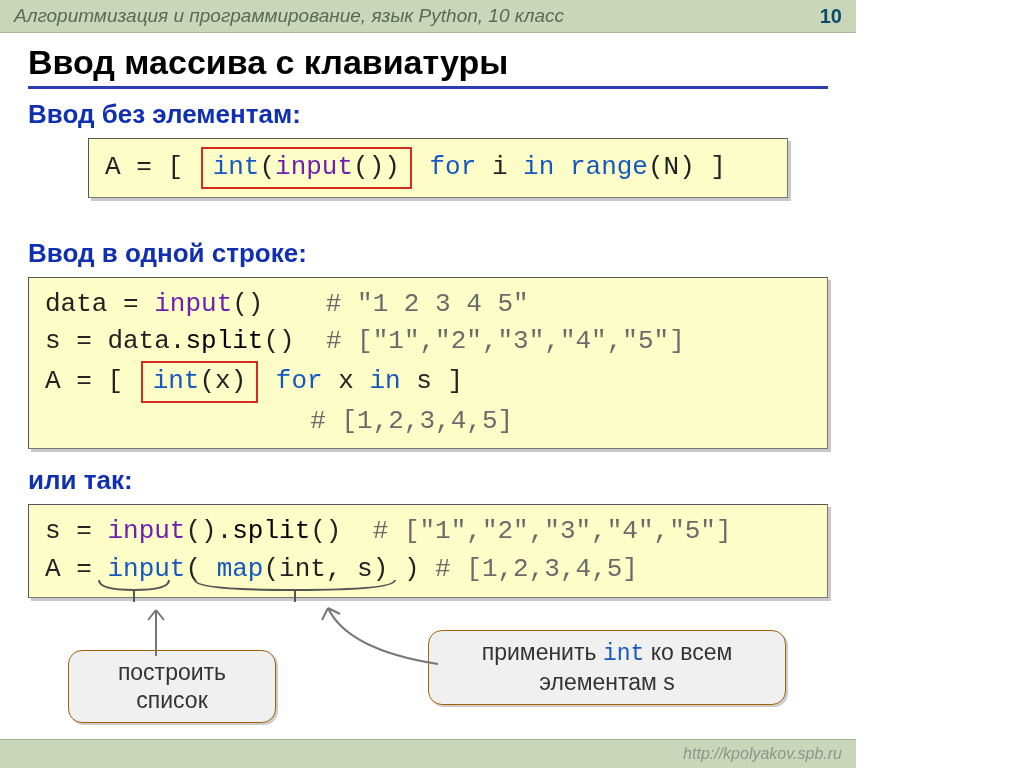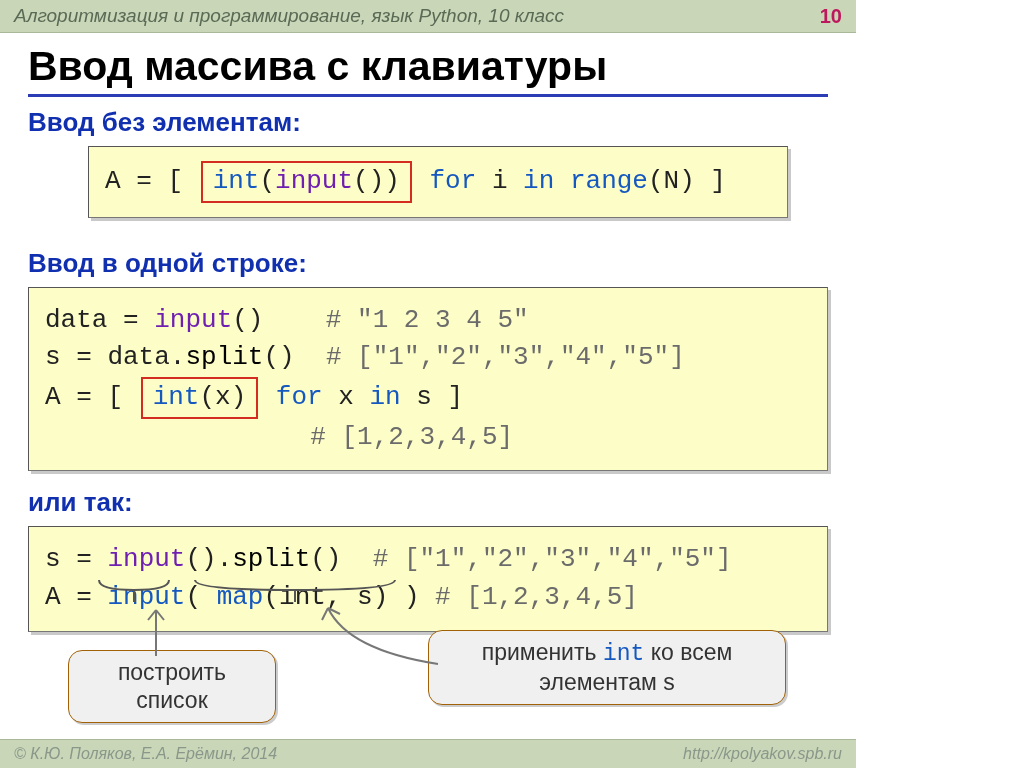--- a/index.html
+++ b/index.html
@@ -1,23 +1,23 @@
 <!DOCTYPE html>
 <html><head>
 <meta charset="utf-8">
 <style>
   html,body{margin:0;padding:0;width:1024px;height:768px;font-family:Arial,Helvetica,sans-serif;background:#fff;overflow:hidden}
   .page{width:856px;height:768px;position:relative;background:#fff}
   .topbar{background:#c9d7b8;color:#5a6a55;font-style:italic;font-size:19px;height:32px;line-height:32px;padding:0 14px;position:relative;border-bottom:1px solid #aab89a}
-  .topbar .pg{position:absolute;right:14px;top:0;color:#be185d;font-style:normal;font-weight:bold;font-size:20px}
+  .topbar .pg{position:absolute;right:14px;top:0;color:#0c4a6e;font-style:normal;font-weight:bold;font-size:20px}
   .content{padding:6px 28px 0 28px}
-  h1{margin:4px 0 4px 0;font-size:41px;font-weight:bold;color:#000}
+  h1{margin:4px 0 4px 0;font-size:34px;font-weight:bold;color:#000}
   .rule{height:3px;background:#2a3db5;margin:0 0 8px 0}
   .subhead{color:#1030b0;font-size:26px;font-weight:bold;margin:10px 0 8px 0}
-  .codebox{background:#fdfdc8;border:1px solid #777;border-top-color:#555;border-left-color:#555;box-shadow:3px 3px 0 #c9c9c9;padding:14px 16px;font-family:"Courier New",Courier,monospace;font-size:26px;color:#222;line-height:1.45;position:relative;white-space:pre}
+  .codebox{background:#fdfdc8;border:1px solid #777;border-top-color:#555;border-left-color:#555;box-shadow:3px 3px 0 #c9c9c9;padding:8px 16px;font-family:"Courier New",Courier,monospace;font-size:26px;color:#222;line-height:1.45;position:relative;white-space:pre}
   .codebox.narrow{margin-left:60px;margin-right:40px}
   .kw-blue{color:#1558c0}
   .kw-purple{color:#7020b0}
   .kw-cyan{color:#000000}
   .comment{color:#6b6b6b}
   .redbox{display:inline-block;border:2px solid #d42c20;padding:0 10px;margin:0 2px}
   .footer{position:absolute;left:0;right:0;bottom:0;height:28px;background:#c9d7b8;color:#8a978a;font-style:italic;font-size:16px;line-height:28px;padding:0 14px;border-top:1px solid #aab89a}
   .footer .site{position:absolute;right:14px;top:0}
   .callouts{position:absolute;left:28px;right:28px;top:618px;height:130px}
   .callout{position:absolute;background:#f0f0f0;border:1px solid #a16207;border-radius:14px;padding:8px 18px;font-size:23px;color:#333;text-align:center;box-shadow:2px 2px 0 #ccc;line-height:1.2}
@@ -35,21 +35,21 @@
   <span class="pg">10</span>
 </div>
 
 <div class="content">
   <h1>Ввод массива с клавиатуры</h1>
   <div class="rule"></div>
 
   <div class="subhead">Ввод без элементам:</div>
   <div class="codebox narrow"><span>A = [ </span><span class="redbox"><span class="kw-blue">int</span>(<span class="kw-purple">input</span>())</span><span> </span><span class="kw-blue">for</span><span> i </span><span class="kw-blue">in</span><span> </span><span class="kw-blue">range</span><span>(N) ]</span></div>
 
-  <div class="subhead" style="margin-top:30px">Ввод в одной строке:</div>
+  <div class="subhead" style="margin-top:40px">Ввод в одной строке:</div>
   <div class="codebox"><span>data = </span><span class="kw-purple">input</span><span>()    </span><span class="comment"># "1 2 3 4 5"</span>
 <span>s = data.</span><span class="kw-cyan">split</span><span>()  </span><span class="comment"># ["1","2","3","4","5"]</span>
 <span>A = [ </span><span class="redbox"><span class="kw-blue">int</span>(x)</span><span> </span><span class="kw-blue">for</span><span> x </span><span class="kw-blue">in</span><span> s ]</span>
 <span>                 </span><span class="comment"># [1,2,3,4,5]</span></div>
 
   <div class="subhead" style="margin-top:16px">или так:</div>
   <div class="codebox" style="position:relative"><span>s = </span><span class="kw-purple">input</span><span>().</span><span class="kw-cyan">split</span><span>()  </span><span class="comment"># ["1","2","3","4","5"]</span>
 <span>A = </span><span class="kw-blue">input</span><span>( </span><span class="kw-blue">map</span><span>(int, s) ) </span><span class="comment"># [1,2,3,4,5]</span></div>
 
   <svg class="pointer" style="left:94px;top:576px" width="80" height="30">
@@ -71,17 +71,16 @@
 
   <div class="callout right">
     <span>применить </span><span class="hl">int</span><span> ко всем элементам s</span>
   </div>
   <svg class="pointer" style="left:290px;top:-18px" width="140" height="70">
     <path d="M120 64 Q30 50 10 8 M10 8 L4 20 M10 8 L22 14" stroke="#777" stroke-width="2" fill="none"></path>
   </svg>
 </div>
 
 <div class="footer">
-  <span>© К.Ю. Поляков, Е.А. Ерёмин, 2014</span>
   <span class="site">http://kpolyakov.spb.ru</span>
 </div>
 
 </div>
 
 </body></html>

